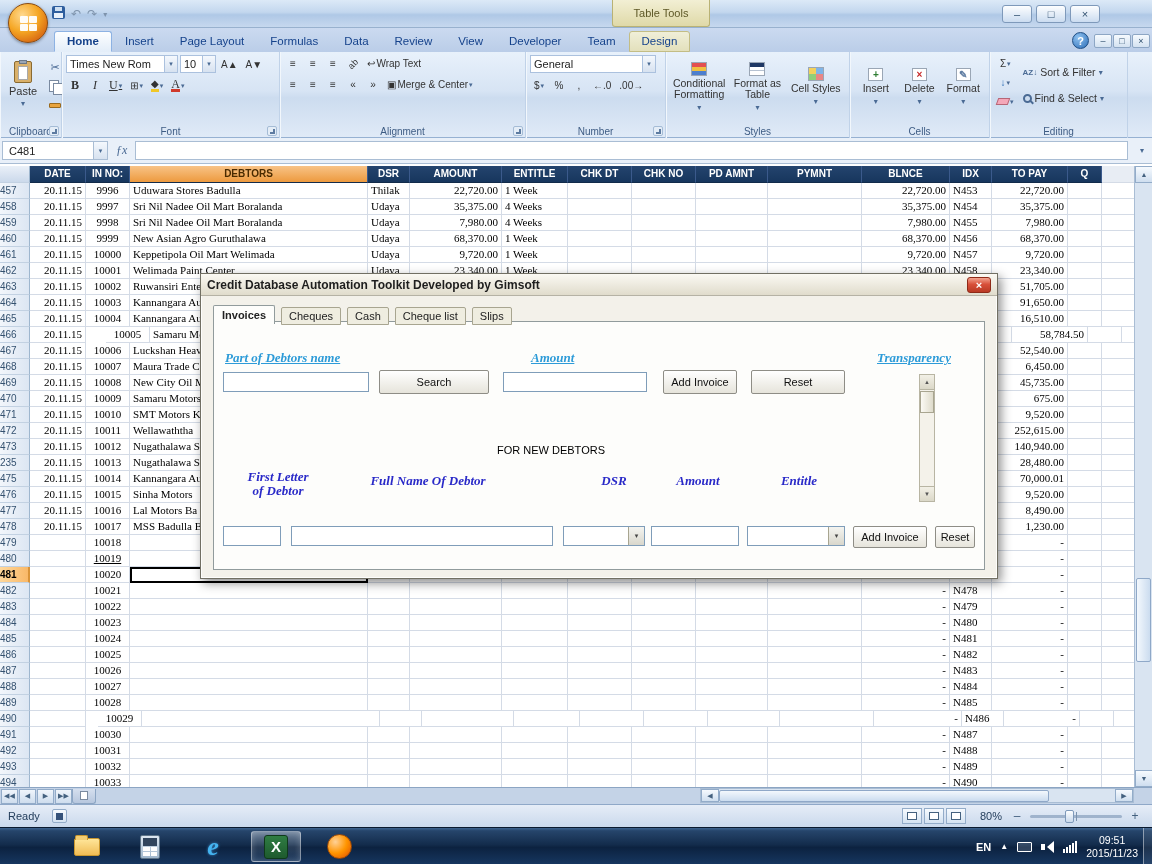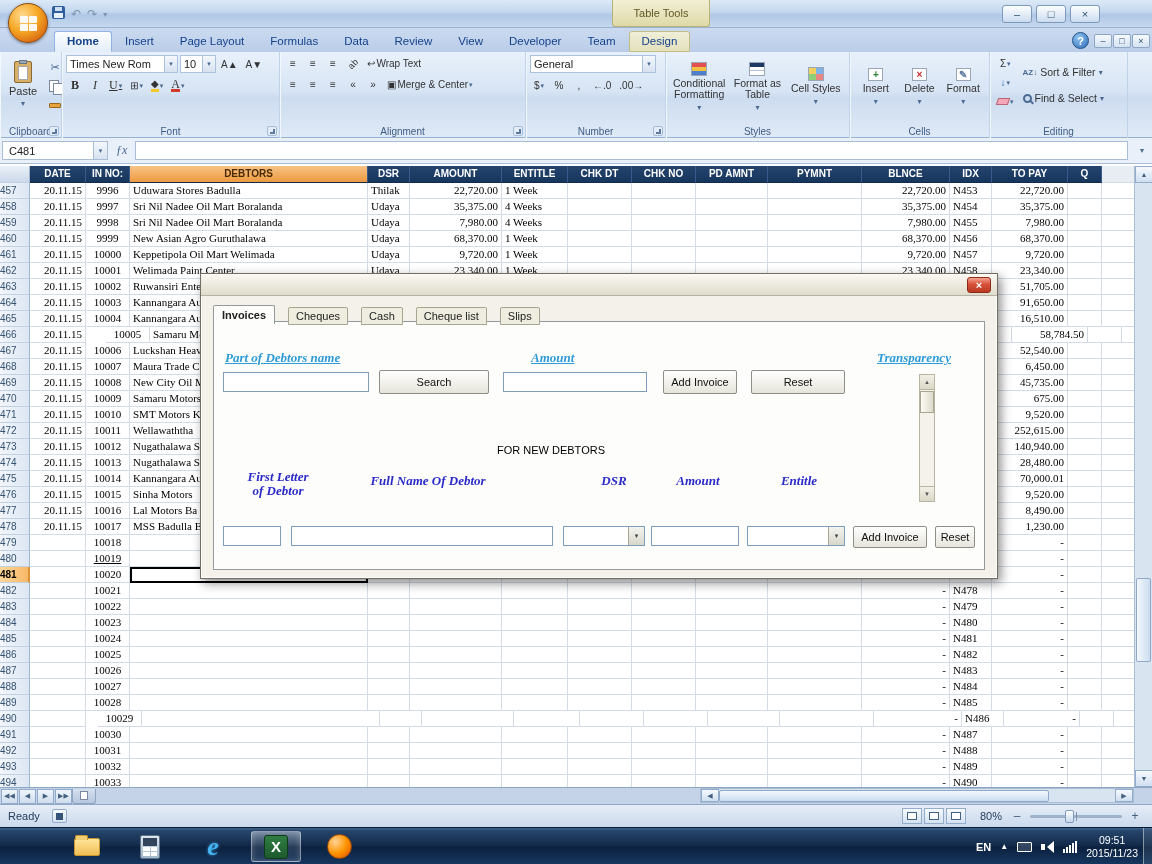--- a/index.html
+++ b/index.html
@@ -94,21 +94,21 @@
 .sbtn{width:18px;height:17px;background:linear-gradient(#F6FAFE,#CFDEEF);border:1px solid #93ACC9;display:flex;align-items:center;justify-content:center;font-size:7px;color:#44617F;}
 .vthumb{position:absolute;left:1px;top:412px;width:15px;height:84px;background:linear-gradient(90deg,#F3F8FD,#CBDCEF);border:1px solid #8FA8C8;border-radius:2px;}
 .vscroll .dn{position:absolute;bottom:0;}
 
 
 .dialog{position:absolute;left:200px;top:273px;width:798px;height:306px;background:#F3F1EA;border:1px solid #716F63;box-shadow:3px 4px 10px rgba(0,0,0,.45),inset 0 0 0 1px #FDFDFB;z-index:40;}
 .dlg-title{position:absolute;left:0;top:0;right:0;height:22px;background:linear-gradient(#FBF9F3,#E0DCCC);border-bottom:1px solid #B5B2A5;display:flex;align-items:center;padding:0 6px;}
 .dlg-title-text{font-size:12px;font-weight:bold;color:#1E1E1E;}
 .dlg-close{margin-left:auto;width:24px;height:16px;background:linear-gradient(#F2A490,#D8503A 45%,#B93A24);border:1px solid #8E2A18;border-radius:3px;color:#fff;font-size:11px;font-weight:bold;display:flex;align-items:center;justify-content:center;}
 .dlg-tabs{position:absolute;left:12px;top:30px;display:flex;align-items:flex-end;z-index:2;}
-.dtab{font-size:11px;color:#222;background:#EFEDE0;border:1px solid #A8A590;padding:2px 7px;margin-right:13px;border-radius:2px 2px 0 0;position:relative;top:2px;}
+.dtab{font-size:11px;color:#222;background:#EFEDE0;border:1px solid #A8A590;padding:2px 7px;margin-right:6px;border-radius:2px 2px 0 0;position:relative;top:2px;}
 .dtab-active{background:#FDFDFB;border:1px solid #919B9C;border-bottom:none;padding:3px 8px;top:1px;font-weight:bold;}
 .dlg-page{position:absolute;left:12px;top:47px;right:12px;bottom:8px;background:#FDFDFB;border:1px solid #919B9C;}
 .dlbl{position:absolute;font-family:"Liberation Serif",serif;font-size:13px;font-weight:bold;font-style:italic;color:#2D9BD8;text-decoration:underline;white-space:nowrap;}
 .dlbl2{position:absolute;font-family:"Liberation Serif",serif;font-size:13px;font-weight:bold;font-style:italic;color:#2A2AC8;text-align:center;white-space:nowrap;line-height:14px;}
 .dlg-static{position:absolute;font-size:11px;color:#000;text-align:center;}
 .dlg-input{position:absolute;height:20px;border:1px solid #7F9DB9;background:#fff;font-size:11px;padding:0 3px;font-family:"Liberation Sans",sans-serif;}
 .dlg-btn{position:absolute;background:linear-gradient(#FFFFFF,#E6E4DB);border:1px solid #8E8D86;border-radius:2px;font-size:11px;color:#111;display:flex;align-items:center;justify-content:center;}
 .dlg-combo{position:absolute;height:20px;border:1px solid #7F9DB9;background:#fff;display:flex;}
 .dlg-combo .box{flex:1;}
 .dlg-combo .arr{width:16px;background:linear-gradient(#F4F4F0,#D9D7CC);border-left:1px solid #A8A590;display:flex;align-items:center;justify-content:center;font-size:7px;color:#444;}
@@ -802,21 +802,21 @@
         <div class="g-cell a-l" style="width: 64px;"></div>
         <div class="g-cell a-l" style="width: 72px;"></div>
         <div class="g-cell a-l" style="width: 94px;"></div>
         <div class="g-cell a-r" style="width: 88px;"></div>
         <div class="g-cell a-l" style="width: 42px;"></div>
         <div class="g-cell a-r" style="width: 76px;">140,940.00</div>
         <div class="g-cell a-l" style="width: 34px;"></div>
         <div class="g-cell g-fillcell"></div>
       </div>
       <div class="g-row">
-        <div class="g-rowhead">474</div>
+        <div class="g-rowhead">235</div>
         <div class="g-cell a-r" style="width: 56px;">20.11.15</div>
         <div class="g-cell a-c" style="width: 44px;">10013</div>
         <div class="g-cell a-l" style="width: 238px;">Nugathalawa S</div>
         <div class="g-cell a-l" style="width: 42px;"></div>
         <div class="g-cell a-r" style="width: 92px;"></div>
         <div class="g-cell a-l" style="width: 66px;"></div>
         <div class="g-cell a-l" style="width: 64px;"></div>
         <div class="g-cell a-l" style="width: 64px;"></div>
         <div class="g-cell a-l" style="width: 72px;"></div>
         <div class="g-cell a-l" style="width: 94px;"></div>
@@ -1192,20 +1192,21 @@
         <span>▲</span>
       </div>
     <div class="vthumb"></div>
     <div class="sbtn dn" style="position:absolute;bottom:0;">
         <span>▼</span>
       </div>
   </div>
 
   <div class="dialog">
     <div class="dlg-title">
+      <span class="dlg-title-text">Credit Database Automation Toolkit Developed by Gimsoft</span>
       <span class="dlg-close">
           <span>×</span>
         </span>
     </div>
     <div class="dlg-tabs">
         <span class="dtab dtab-active">Invoices</span>
         <span class="dtab">Cheques</span>
         <span class="dtab">Cash</span>
         <span class="dtab">Cheque list</span>
         <span class="dtab">Slips</span>

